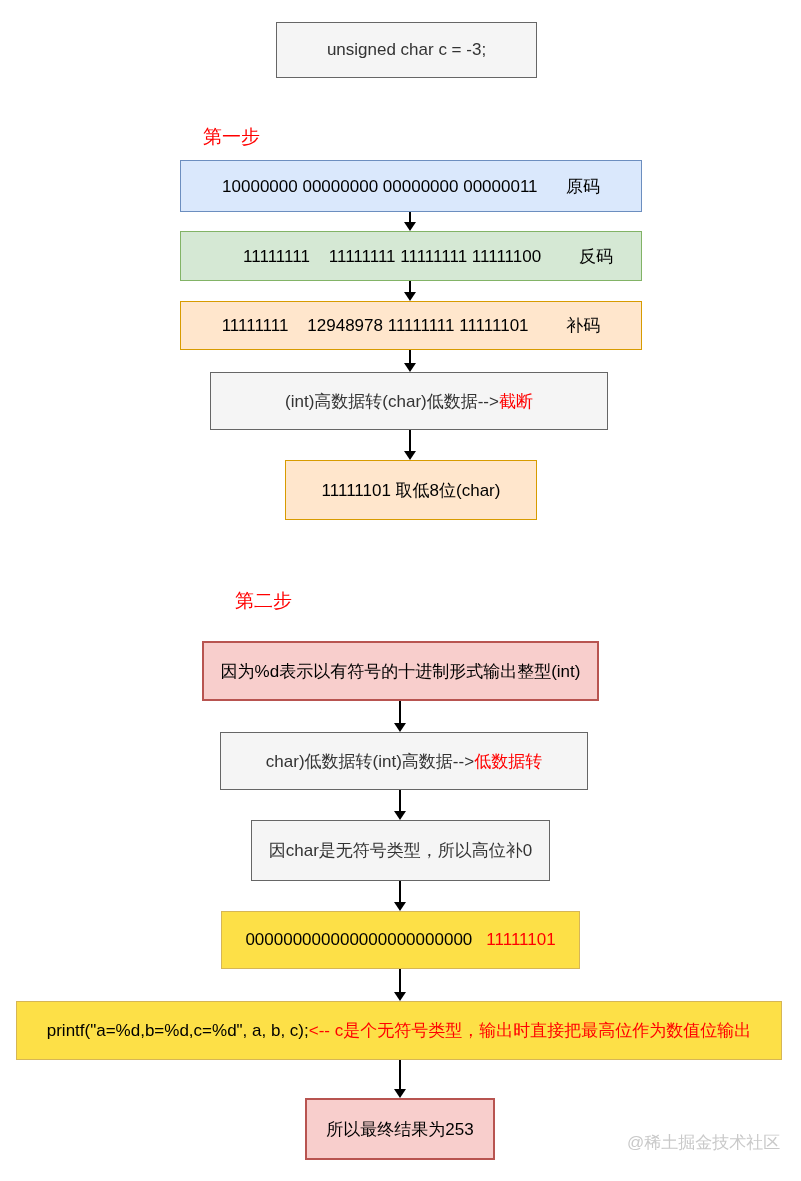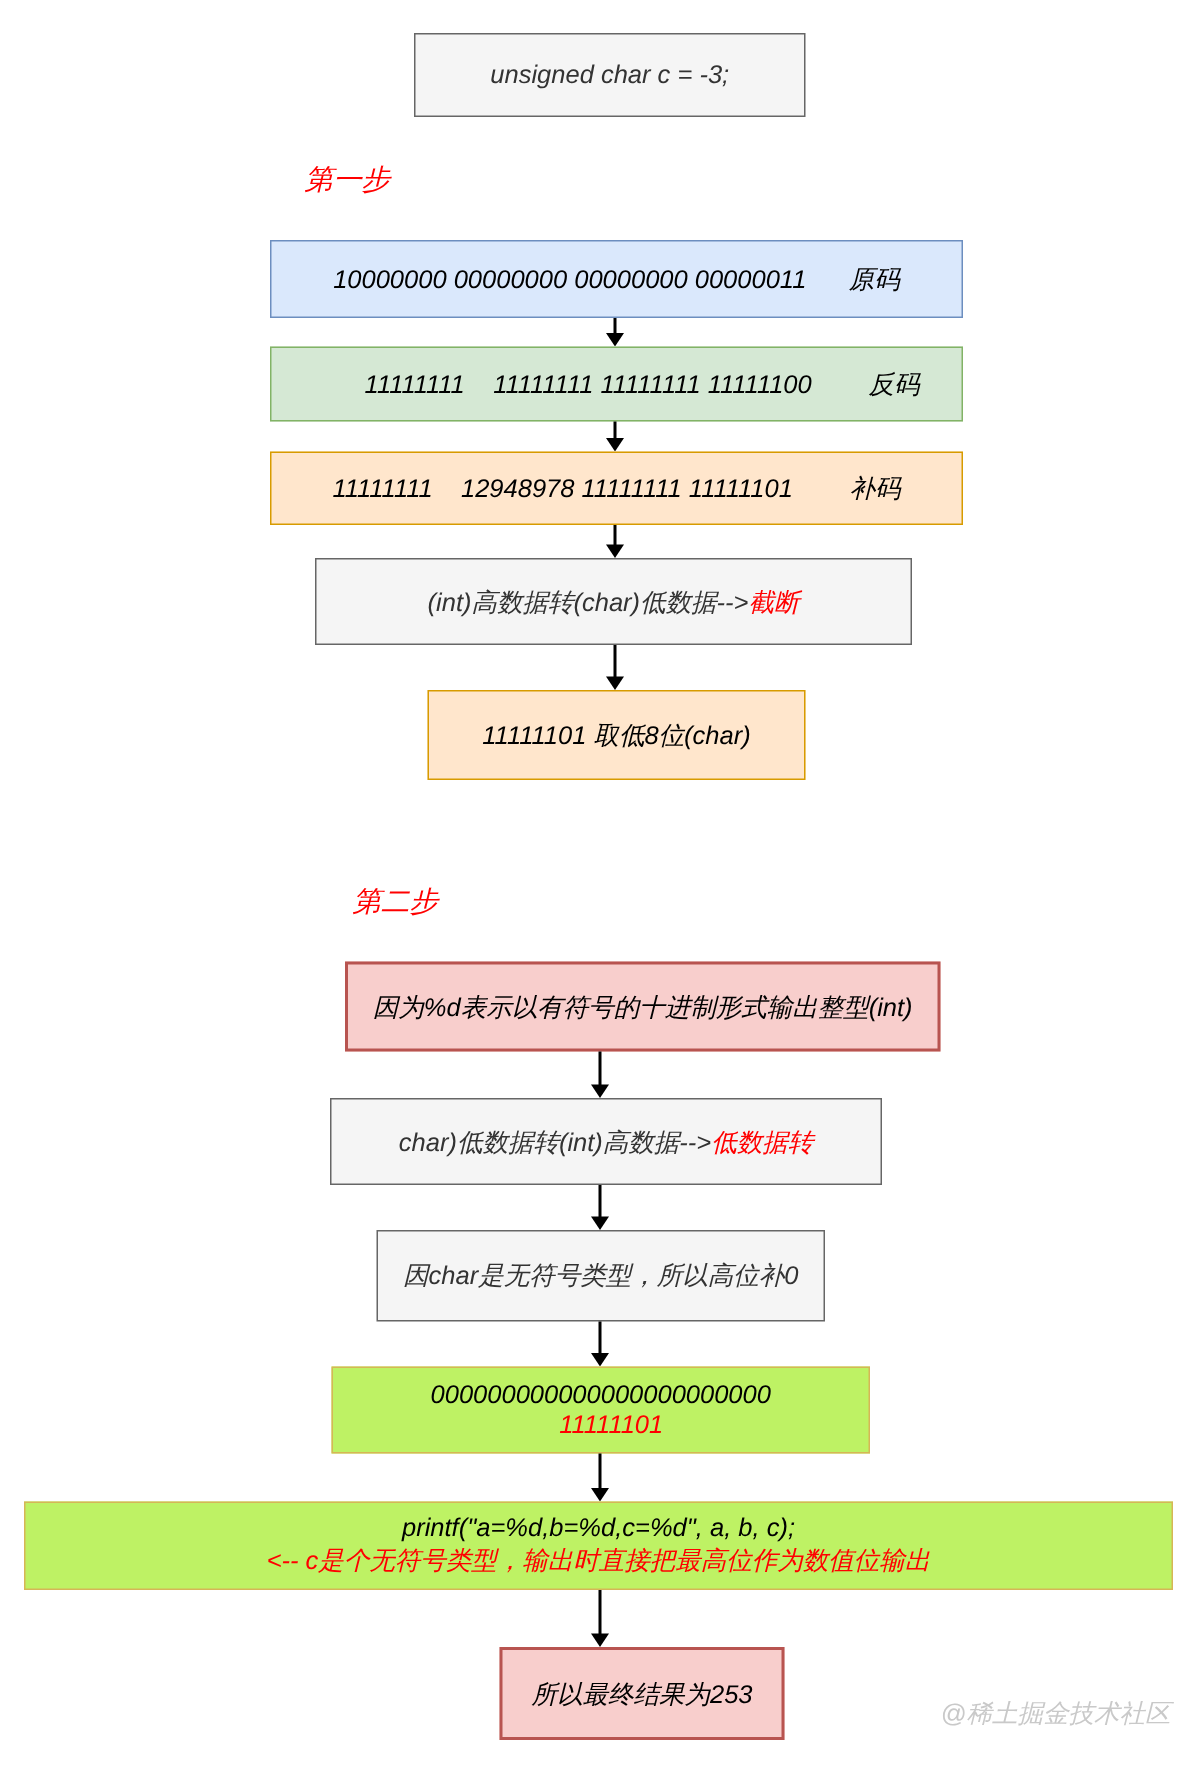--- a/index.html
+++ b/index.html
@@ -1,32 +1,31 @@
 <!DOCTYPE html>
 <html><head>
 <meta charset="utf-8">
 <style>
   html,body { margin:0; padding:0; }
   body { background:#fff; font-family:"Liberation Sans","DejaVu Sans",sans-serif; }
   .canvas {
     position:relative; width:801px; height:1181px; background:#ffffff;
     overflow:hidden;
-    font-style:italic;
   }
   .box {
     position:absolute; box-sizing:border-box;
     display:flex; align-items:center; justify-content:center;
     font-size:17px; color:#000; white-space:pre; text-align:center;
   }
   .blue   { background:#dae8fc; border:1px solid #6c8ebf; }
   .green  { background:#d5e8d4; border:1px solid #82b366;padding-left:34px; }
   .orange { background:#ffe6cc; border:1px solid #d79b00; }
   .gray   { background:#f5f5f5; border:1px solid #666666; color:#333; }
-  .pink   { background:#f8cecc; border:2px solid #b85450;margin-left:28px; }
-  .yellow { background:#bef264; border:1px solid #d6b656;flex-direction:column; }
+  .pink   { background:#f8cecc; border:2px solid #b85450; }
+  .yellow { background:#fde047; border:1px solid #d6b656; }
   .red-text { color:#ff0000; }
   .step-label {
     position:absolute; color:#ff0000; font-size:19px; white-space:pre;
   }
   .arrow { position:absolute; width:2px; background:#000; }
   .arrow::after {
     content:""; position:absolute; left:50%; bottom:-8px;
     transform:translateX(-50%); width:0; height:0;
     border-left:6px solid transparent; border-right:6px solid transparent;
     border-top:9px solid #000;
@@ -36,21 +35,21 @@
 </style>
 </head>
 <body>
 
 <div class="canvas">
 
   <div class="box gray" style="left:276px; top:22px; width:261px; height:56px;">
     <span>unsigned char c = -3;</span>
   </div>
 
-  <div class="step-label" style="left:203px; top:107px;">第一步</div>
+  <div class="step-label" style="left:203px; top:124px;">第一步</div>
 
   <div class="box blue" style="left:180px; top:160px; width:462px; height:52px;">
     <span>10000000 00000000 00000000 00000011      原码</span>
   </div>
 
   <div class="arrow" style="left:409px; top:212px; height:11px;"></div>
 
   <div class="box green" style="left:180px; top:231px; width:462px; height:50px;">
     <span>11111111    11111111 11111111 11111100        反码</span>
   </div>

